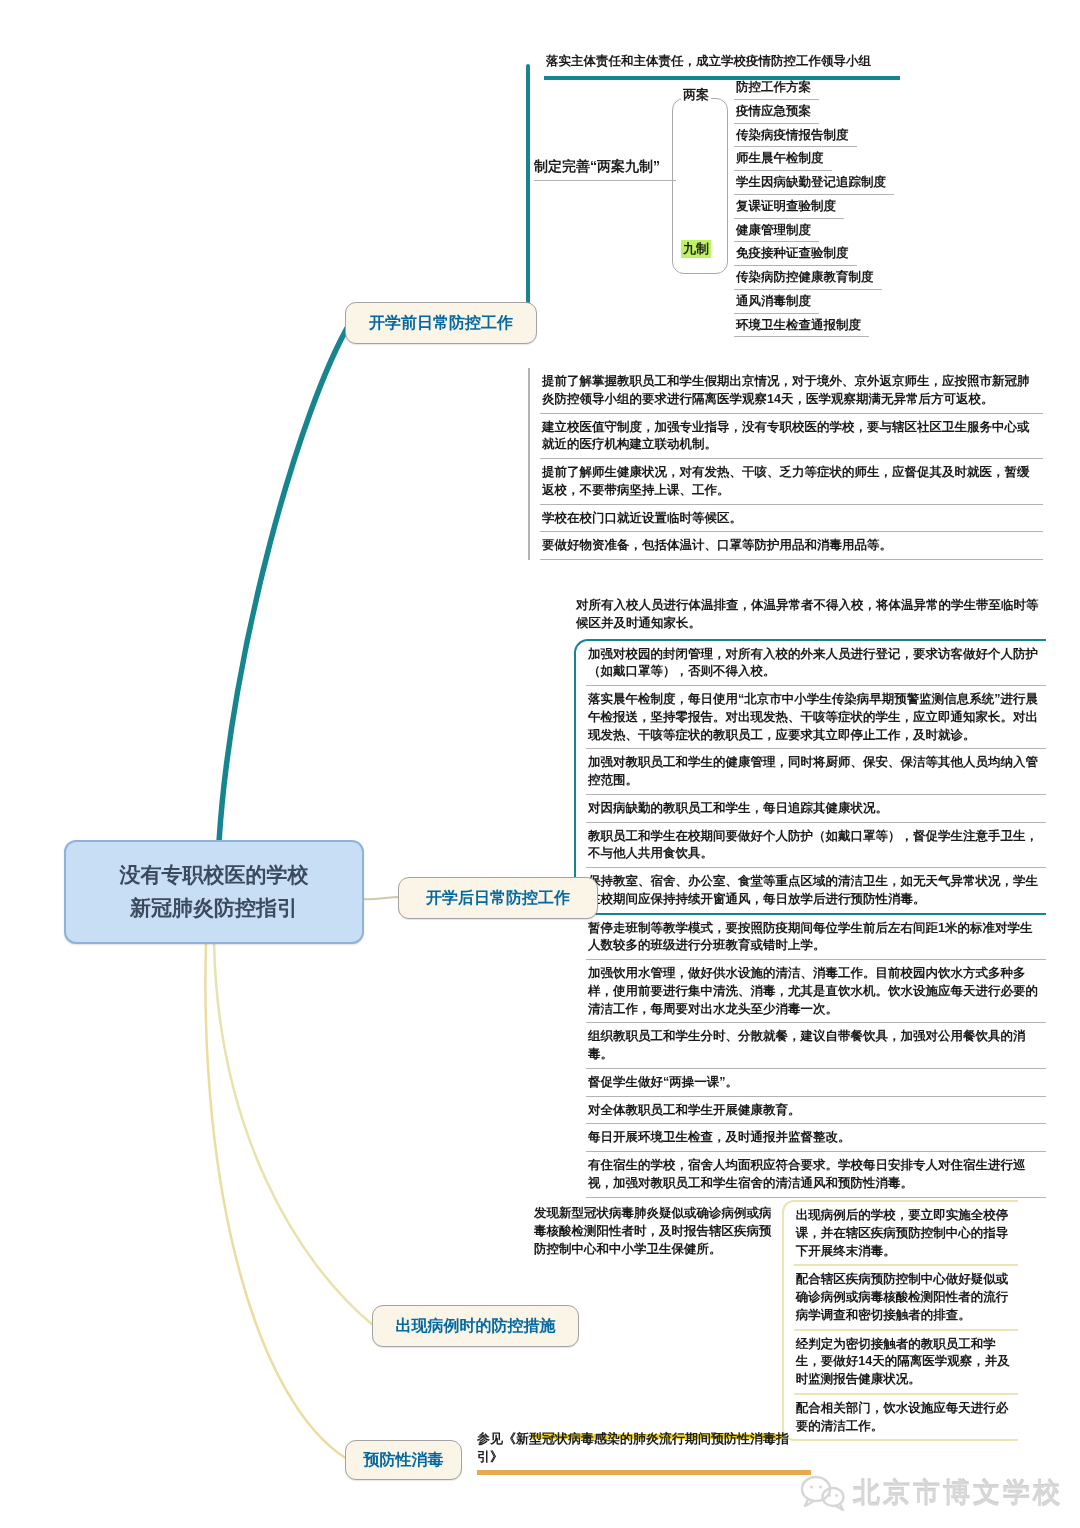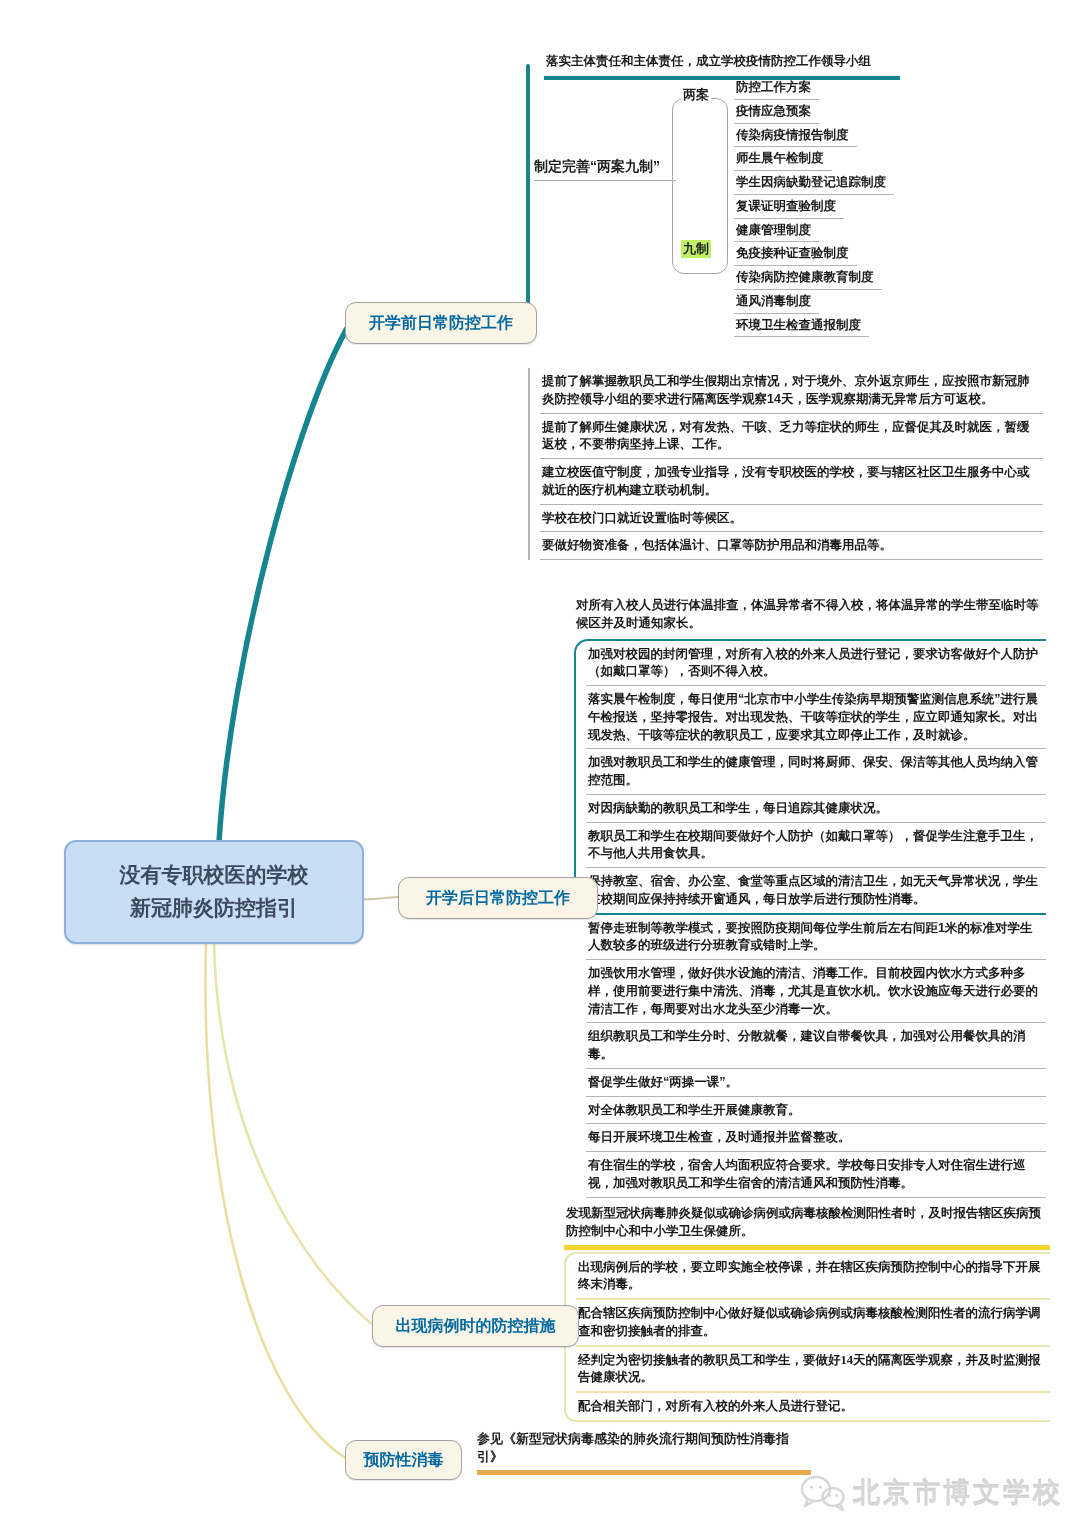--- a/index.html
+++ b/index.html
@@ -75,22 +75,22 @@
   .b2-items .first{border-bottom:none;margin-bottom:2px;}
   .b2-group{
     border:2.5px solid #17858f;border-right:0;border-radius:14px 0 0 14px;
     padding:0 0 0 10px;display:flex;flex-direction:column;
   }
   .b2-group .item:last-child{border-bottom:none;}
   .b2-rest{display:flex;flex-direction:column;padding-left:12px;}
 
   
   .b3-items{
-    position:absolute;left:564px;top:1200px;width:486px;z-index:2;
-    display:flex;flex-direction:column;font-family:Liberation Serif, serif;
+    position:absolute;left:532px;top:1200px;width:486px;z-index:2;
+    display:flex;flex-direction:row;
   }
   .b3-items .first{border-bottom:5px solid #f0d32f;margin-bottom:2px;}
   .b3-group{
     border:2px solid #eae5b2;border-right:0;border-radius:12px 0 0 12px;
     padding:0 0 0 10px;display:flex;flex-direction:column;
   }
   .b3-group .item{border-bottom:2px solid #eae5b2;}
   .b3-group .item:last-child{border-bottom:none;}
 
   
@@ -148,22 +148,22 @@
     <div class="item">复课证明查验制度</div>
     <div class="item">健康管理制度</div>
     <div class="item">免疫接种证查验制度</div>
     <div class="item">传染病防控健康教育制度</div>
     <div class="item">通风消毒制度</div>
     <div class="item">环境卫生检查通报制度</div>
   </div>
 
   <div class="b1-items">
     <div class="item">提前了解掌握教职员工和学生假期出京情况，对于境外、京外返京师生，应按照市新冠肺炎防控领导小组的要求进行隔离医学观察14天，医学观察期满无异常后方可返校。</div>
+    <div class="item">建立校医值守制度，加强专业指导，没有专职校医的学校，要与辖区社区卫生服务中心或就近的医疗机构建立联动机制。</div>
     <div class="item">提前了解师生健康状况，对有发热、干咳、乏力等症状的师生，应督促其及时就医，暂缓返校，不要带病坚持上课、工作。</div>
-    <div class="item">建立校医值守制度，加强专业指导，没有专职校医的学校，要与辖区社区卫生服务中心或就近的医疗机构建立联动机制。</div>
     <div class="item">学校在校门口就近设置临时等候区。</div>
     <div class="item">要做好物资准备，包括体温计、口罩等防护用品和消毒用品等。</div>
   </div>
 
   <div class="b2-items">
     <div class="item first">对所有入校人员进行体温排查，体温异常者不得入校，将体温异常的学生带至临时等候区并及时通知家长。</div>
     <div class="b2-group">
       <div class="item">加强对校园的封闭管理，对所有入校的外来人员进行登记，要求访客做好个人防护（如戴口罩等），否则不得入校。</div>
       <div class="item">落实晨午检制度，每日使用“北京市中小学生传染病早期预警监测信息系统”进行晨午检报送，坚持零报告。对出现发热、干咳等症状的学生，应立即通知家长。对出现发热、干咳等症状的教职员工，应要求其立即停止工作，及时就诊。</div>
       <div class="item">加强对教职员工和学生的健康管理，同时将厨师、保安、保洁等其他人员均纳入管控范围。</div>
@@ -181,21 +181,21 @@
       <div class="item">有住宿生的学校，宿舍人均面积应符合要求。学校每日安排专人对住宿生进行巡视，加强对教职员工和学生宿舍的清洁通风和预防性消毒。</div>
     </div>
   </div>
 
   <div class="b3-items">
     <div class="item first">发现新型冠状病毒肺炎疑似或确诊病例或病毒核酸检测阳性者时，及时报告辖区疾病预防控制中心和中小学卫生保健所。</div>
     <div class="b3-group">
       <div class="item">出现病例后的学校，要立即实施全校停课，并在辖区疾病预防控制中心的指导下开展终末消毒。</div>
       <div class="item">配合辖区疾病预防控制中心做好疑似或确诊病例或病毒核酸检测阳性者的流行病学调查和密切接触者的排查。</div>
       <div class="item">经判定为密切接触者的教职员工和学生，要做好14天的隔离医学观察，并及时监测报告健康状况。</div>
-      <div class="item">配合相关部门，对所有入校的外来人员进行登记。</div>
+      <div class="item">配合相关部门，饮水设施应每天进行必要的清洁工作。</div>
     </div>
   </div>
 
   <div class="b4-ref">参见《新型冠状病毒感染的肺炎流行期间预防性消毒指引》</div>
 
   <div class="watermark">
     <span>
       <svg width="46" height="38" viewBox="0 0 46 38">
         <ellipse cx="16" cy="15" rx="14" ry="12" fill="none" stroke="#d7d7d7" stroke-width="2.4"></ellipse>
         <path d="M8 25 L5 32 L14 27" fill="none" stroke="#d7d7d7" stroke-width="2.4" stroke-linejoin="round"></path>

